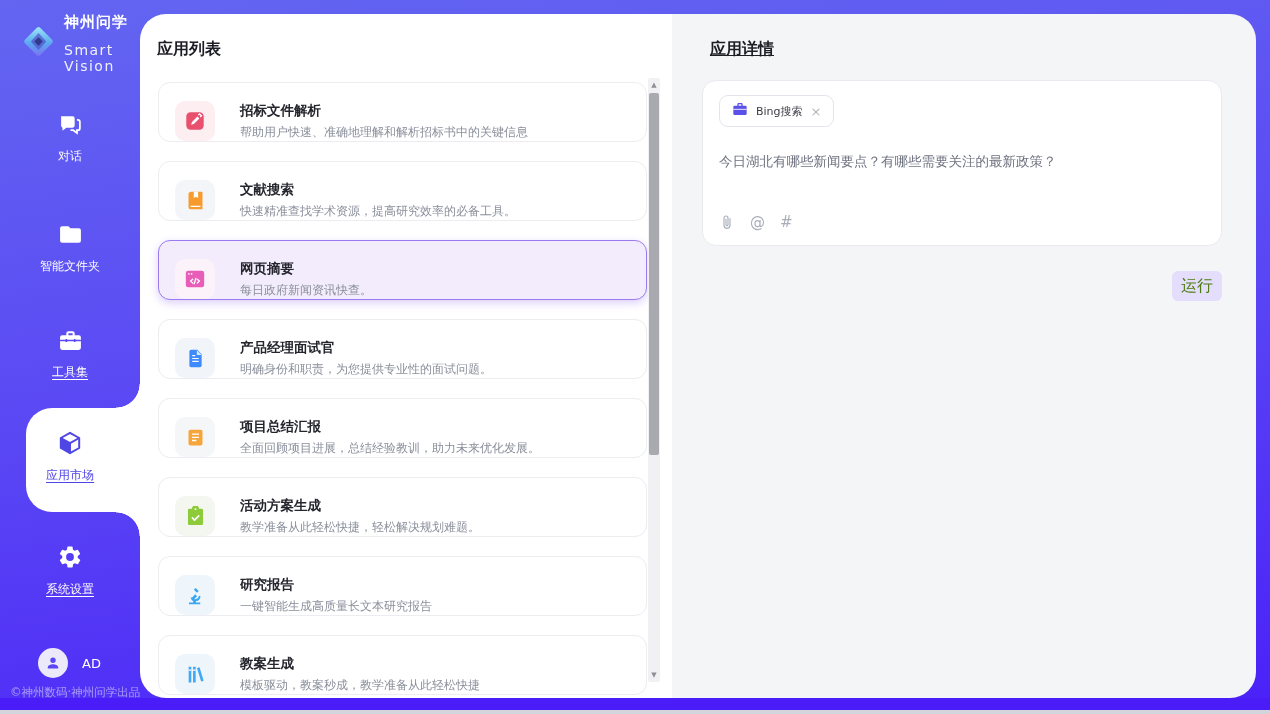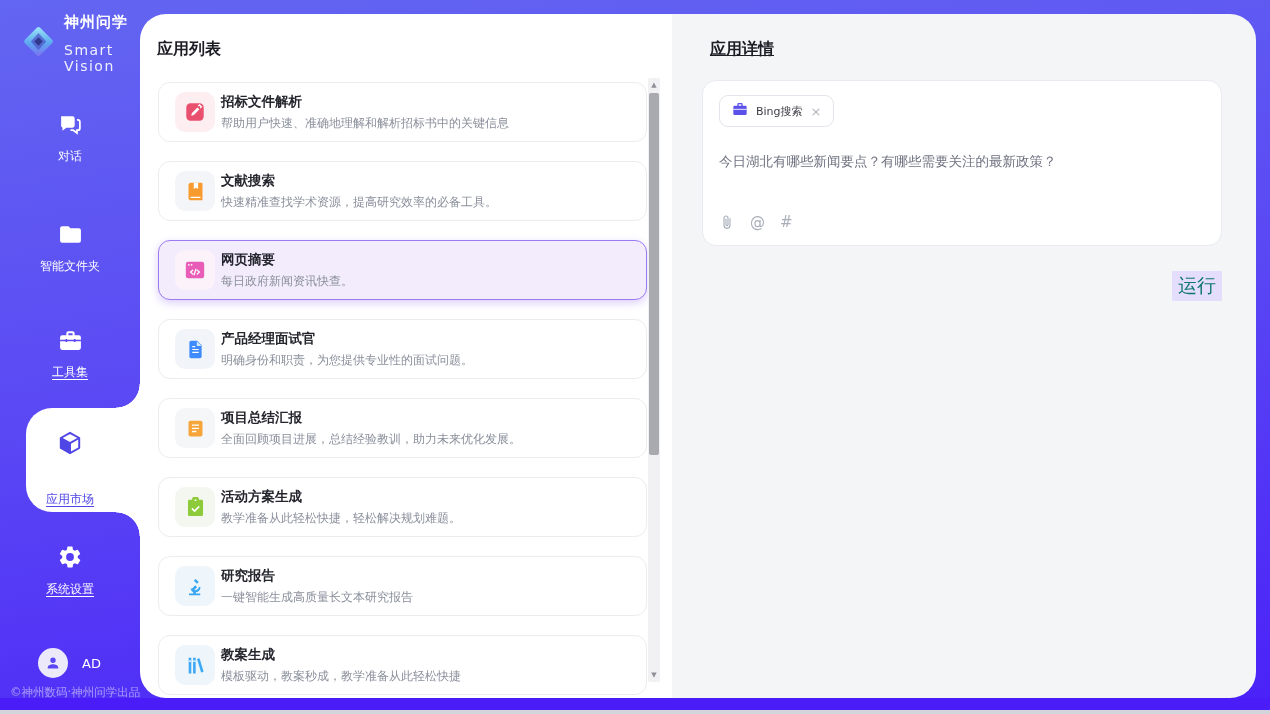--- a/index.html
+++ b/index.html
@@ -20,33 +20,33 @@
   .logo-text .en { font-size:14px; letter-spacing:1.5px; color:rgba(255,255,255,.9); margin-top:10px; }
   .nav-item { position:absolute; left:0; width:140px; display:flex; flex-direction:column; align-items:center; gap:7px; cursor:pointer; }
   .nav-item .nav-label { font-size:12px; color:#fff; }
   .nav-item .nav-label.u { text-decoration:underline; text-underline-offset:3px; }
   .nav-active-blob { position:absolute; left:26px; top:408px; width:114px; height:104px; background:#fff; border-radius:26px 0 0 26px; }
   .nav-active-blob::before { content:""; position:absolute; right:0; top:-24px; width:24px; height:24px;
      background:radial-gradient(circle 24px at 0 0, rgba(0,0,0,0) 23.2px, #fff 23.8px); }
   .nav-active-blob::after { content:""; position:absolute; right:0; bottom:-24px; width:24px; height:24px;
      background:radial-gradient(circle 24px at 0 24px, rgba(0,0,0,0) 23.2px, #fff 23.8px); }
   .nav-item.active { top:430px; }
-  .nav-item.active .nav-label { color:#4f46e5;margin-top:24px; }
+  .nav-item.active .nav-label { color:#4f46e5; }
   .user-row { position:absolute; left:38px; top:648px; display:flex; align-items:center; gap:14px; cursor:pointer; }
   .avatar { width:30px; height:30px; border-radius:50%; background:#ece9fb; display:flex; align-items:center; justify-content:center; }
   .user-name { font-size:13px; color:#fff; }
   .side-footer { position:absolute; left:10px; top:685px; font-size:11.5px; color:rgba(255,255,255,.5); white-space:nowrap; }
 
   
   .content { position:absolute; left:140px; top:14px; right:14px; bottom:16px; border-radius:26px; overflow:hidden; display:flex; z-index:1; }
   .list-panel { width:532px; background:#fff; position:relative; flex-shrink:0; }
   .panel-title { font-size:16px; font-weight:bold; color:#1d1d26; }
   .list-panel .panel-title { position:absolute; left:17px; top:25px; }
   .app-list { position:absolute; left:18px; top:68px; width:489px; display:flex; flex-direction:column; gap:19px; }
-  .app-card { height:60px; background:#fff; border:1px solid #ececf1; border-radius:12px; display:flex; align-items:center; gap:6px; padding:0 16px; cursor:pointer; }
+  .app-card { height:60px; background:#fff; border:1px solid #ececf1; border-radius:12px; display:flex; align-items:flex-end; gap:25px; padding:0 16px; cursor:pointer; }
   .app-card.selected { background:#f3ecfd; border:1.5px solid #9b7bf0; box-shadow:0 3px 8px rgba(124,82,240,.28); }
   .app-icon { width:40px; height:40px; border-radius:10px; display:flex; align-items:center; justify-content:center; flex-shrink:0; }
   .app-icon svg { display:block; }
   .app-title { font-size:13.5px; font-weight:bold; color:#25252e; margin-bottom:4px; }
   .app-desc { font-size:12px; color:#8a8f9b; }
   
   .scrollbar { position:absolute; left:508px; top:64px; width:12px; height:604px; background:#f1f1f4; border-radius:2px; }
   .scroll-arrow { position:absolute; left:0; width:12px; height:14px; display:flex; align-items:center; justify-content:center; font-size:7px; color:#8f8f98; cursor:pointer; }
   .scroll-up { top:0; } .scroll-down { bottom:0; }
   .scroll-thumb { position:absolute; left:1px; top:15px; width:10px; height:362px; background:#a9a9b0; border-radius:2px; cursor:pointer; }
@@ -55,21 +55,21 @@
   .detail-panel { flex:1; background:#f4f5f7; position:relative; }
   .detail-panel .panel-title { position:absolute; left:38px; top:25px;text-decoration:underline; }
   .detail-card { position:absolute; left:30px; top:66px; width:520px; height:166px; background:#fff; border:1px solid #e9e9ef; border-radius:14px; padding:14px 16px; }
   .tool-tag { display:inline-flex; align-items:center; gap:8px; height:32px; padding:0 12px; border:1px solid #e4e4ec; border-radius:9px; background:#fff; cursor:default; }
   .tool-tag .tag-label { font-size:11px; color:#3c3c46; }
   .tool-tag .tag-close { font-size:13px; color:#b3b3bf; cursor:pointer; line-height:1; }
   .query-text { margin-top:24px; font-size:13.5px; color:#6f7280; line-height:1.5; min-height:44px; cursor:text; }
   .attach-row { position:absolute; left:16px; bottom:14px; display:flex; align-items:center; gap:15px; color:#a9aeb9; }
   .attach-row .glyph { font-size:15px; cursor:pointer; }
   .attach-row svg { cursor:pointer; display:block; }
-  .run-btn { position:absolute; left:500px; top:257px; width:50px; height:30px; background:#e4defc; color:#0f766e; font-size:19px; border:none; border-radius:0; cursor:pointer; font-family:inherit; }
+  .run-btn { position:absolute; left:500px; top:257px; width:50px; height:30px; background:#e4defc; color:#4d7c0f; font-size:16px; border:none; border-radius:6px; cursor:pointer; font-family:inherit; }
 </style>
 </head>
 <body>
 
 <aside class="sidebar">
   <div class="logo">
     <span>
       <svg viewBox="0 0 48 48" width="37" height="37">
         <defs>
             <linearGradient id="dg" x1="0" y1="0" x2="1" y2="1">

